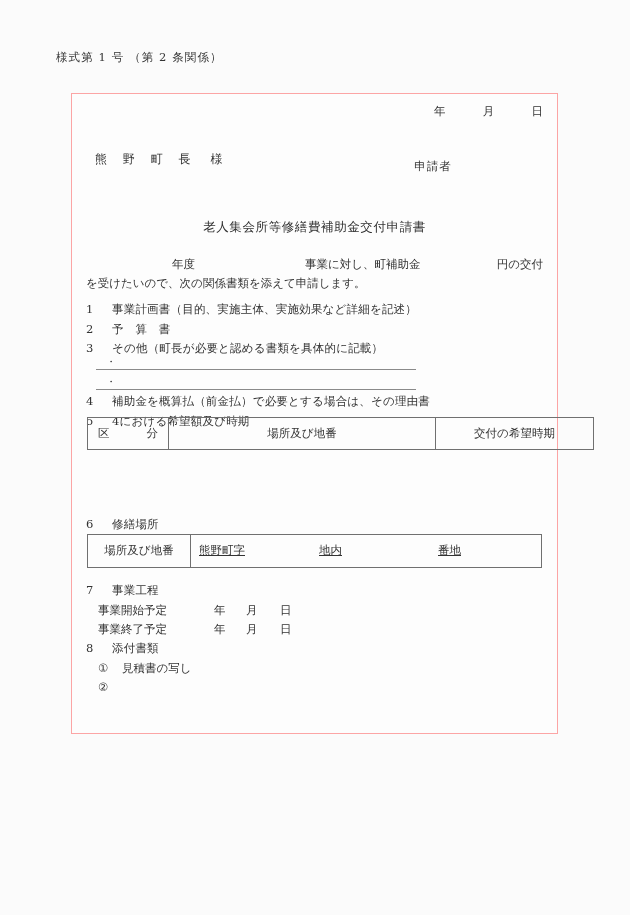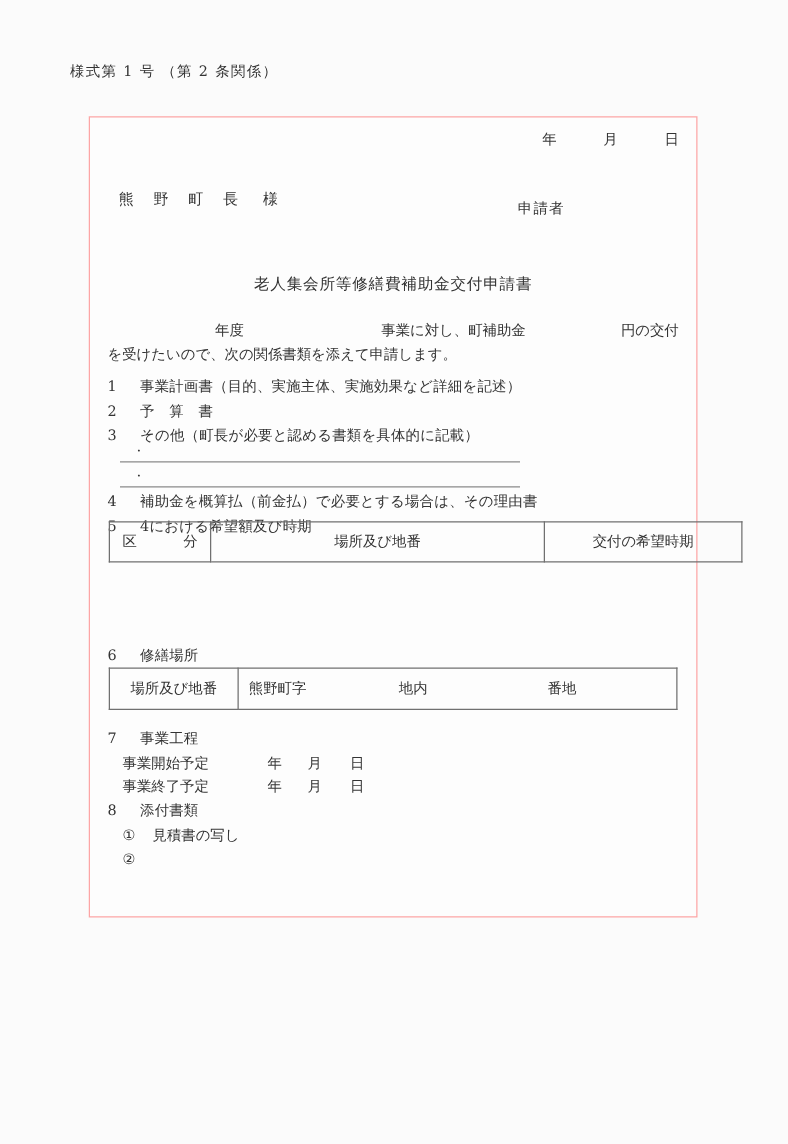--- a/index.html
+++ b/index.html
@@ -225,20 +225,21 @@
     border: 1px solid #707070;
     height: 32px;
     padding: 0 8px;
     vertical-align: middle;
   }
   .col-place-label { width: 86px; }
   .place-value {
     display: flex;
     align-items: center;
     white-space: nowrap;
+    text-decoration: underline;
   }
   .place-value .pv-gap1 { display: inline-block; width: 74px; }
   .place-value .pv-gap2 { display: inline-block; width: 96px; }
 
   
   .sec7 {
     position: absolute;
     left: 14px;
     top: 487px;
     font-size: 11.5px;

